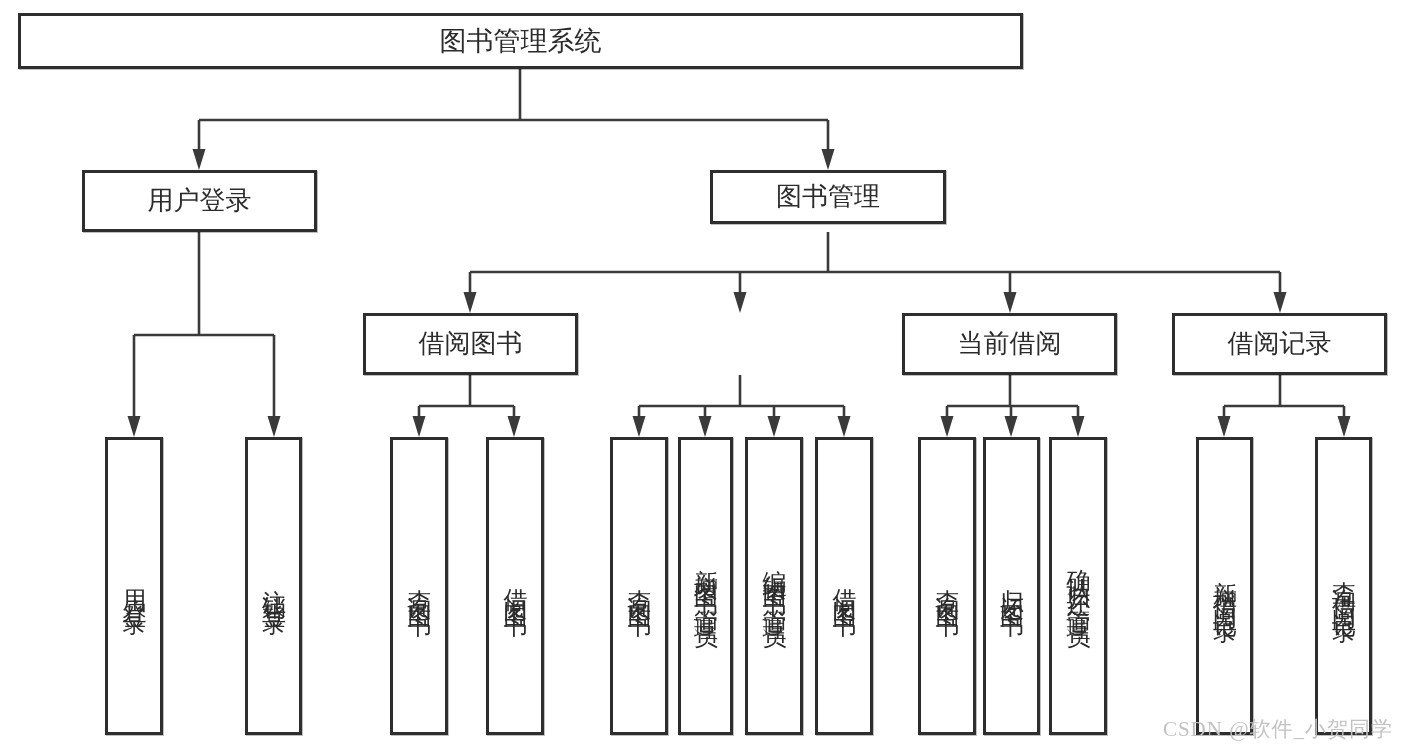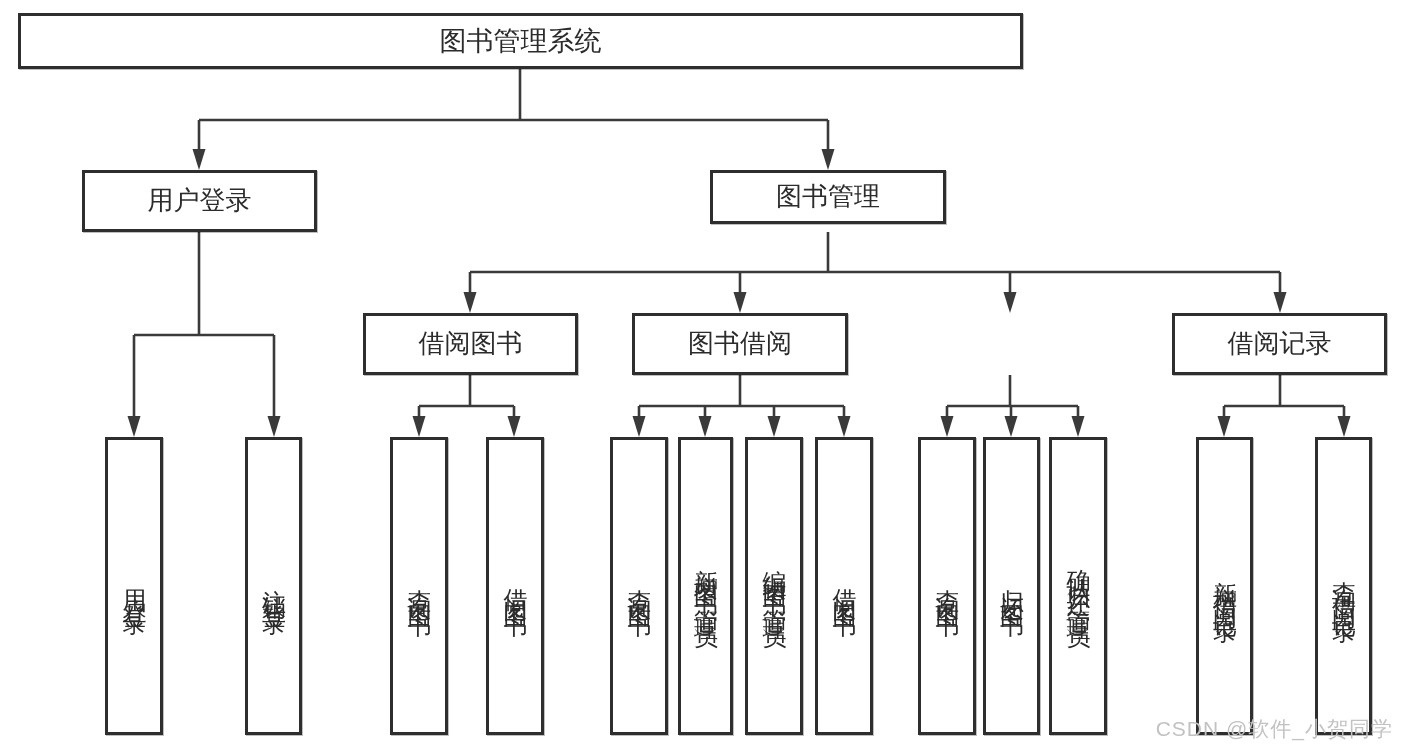--- a/index.html
+++ b/index.html
@@ -7,21 +7,21 @@
     --line:#3a3a3a;
     --text:#2b2b2b;
     --watermark:#c2c2c2;
     --bg:#ffffff;
   }
   html,body{margin:0;padding:0;background:var(--bg);}
   .stage{
     position:relative;
     width:1405px;height:747px;
     background:var(--bg);
-    font-family:Liberation Sans, sans-serif;
+    font-family:Liberation Serif, serif;
     overflow:hidden;
   }
   .connectors{position:absolute;left:0;top:0;width:1405px;height:747px;}
   .box{
     position:absolute;
     box-sizing:border-box;
     background:var(--bg);
     border:3px solid var(--border);
     display:flex;
     align-items:center;
@@ -109,21 +109,21 @@
       <line x1="1344" y1="406" x2="1344" y2="420" stroke="#3a3a3a" stroke-width="2.6"></line>
       <polygon points="1337.5,416 1350.5,416 1344,437" fill="#3a3a3a"></polygon>
     </svg>
 
   <div class="box root" style="left:18px;top:13px;width:1005px;height:56px">图书管理系统</div>
 
   <div class="box" style="left:82px;top:170px;width:235px;height:62px">用户登录</div>
   <div class="box" style="left:710px;top:170px;width:236px;height:54px">图书管理</div>
 
   <div class="box" style="left:363px;top:313px;width:215px;height:62px">借阅图书</div>
-  <div class="box" style="left:632px;top:313px;width:216px;height:62px">图书借阅</div>
+  <div class="box" style="left:902px;top:313px;width:215px;height:62px">当前借阅</div>
   <div class="box" style="left:1172px;top:313px;width:215px;height:62px">借阅记录</div>
 
   <div class="box leaf" style="left:105px;top:437px;width:58px;height:298px">用户登录</div>
   <div class="box leaf" style="left:245px;top:437px;width:57px;height:298px">注销登录</div>
 
   <div class="box leaf" style="left:390px;top:437px;width:58px;height:298px">查询图书</div>
   <div class="box leaf" style="left:486px;top:437px;width:58px;height:298px">借阅图书</div>
 
   <div class="box leaf" style="left:610px;top:437px;width:58px;height:298px">查询图书</div>
   <div class="box leaf" style="left:678px;top:437px;width:55px;height:298px">新增图书（管理员）</div>

